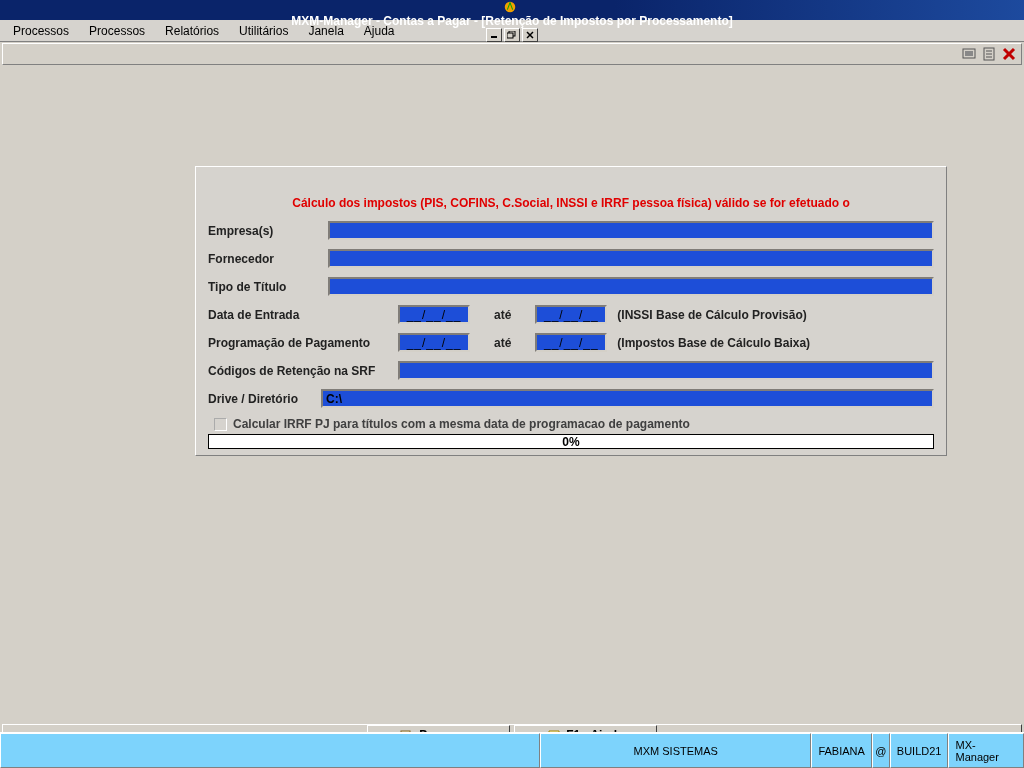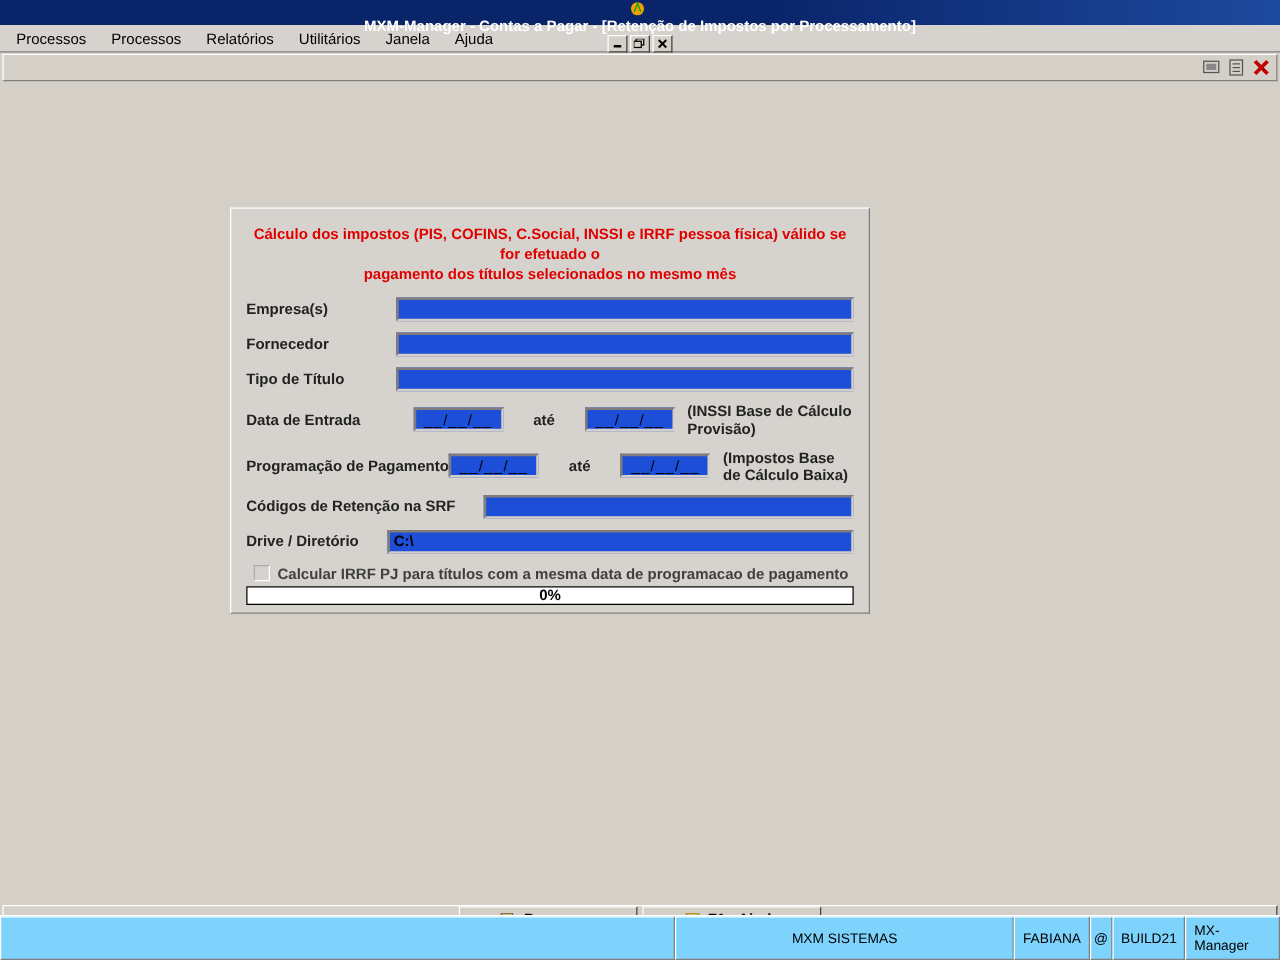--- a/index.html
+++ b/index.html
@@ -73,27 +73,27 @@
   display: flex; align-items: center; justify-content: center;
   cursor: pointer;
 }
 .workspace {
   position: absolute;
   top: 66px; left: 0; right: 0; bottom: 44px;
   background: #d4d0c8;
 }
 .panel {
   position: absolute;
-  left: 184px; top: 100px;
-  width: 512px;
+  left: 195px; top: 100px;
+  width: 752px;
   background: #d6d3ce;
   border: 1px solid #808080;
   border-left-color: #fff;
   border-top-color: #fff;
-  padding: 12px 12px 6px 12px;
+  padding: 28px 12px 6px 12px;
 }
 .warning {
   color: #e00000;
   font-weight: bold;
   font-size: 12px;
   text-align: center;
   margin-bottom: 10px;
   line-height: 1.35;
 }
 .row {
@@ -265,21 +265,20 @@
         <line x1="12" y1="2" x2="2" y2="12" stroke="#c00000" stroke-width="3"></line>
       </svg>
   </span>
 </div>
 
 <div class="workspace">
   <div class="panel">
 
     <div class="warning">
       <span>Cálculo dos impostos (PIS, COFINS, C.Social, INSSI e IRRF pessoa física) válido se for efetuado o</span><br>
-      <span>pagamento dos títulos selecionados no mesmo mês</span>
     </div>
 
     <div class="row">
       <label class="lbl-short">Empresa(s)</label>
       <input class="txt-inset txt-wide" style="">
     </div>
 
     <div class="row">
       <label class="lbl-short">Fornecedor</label>
       <input class="txt-inset txt-wide" style="">

